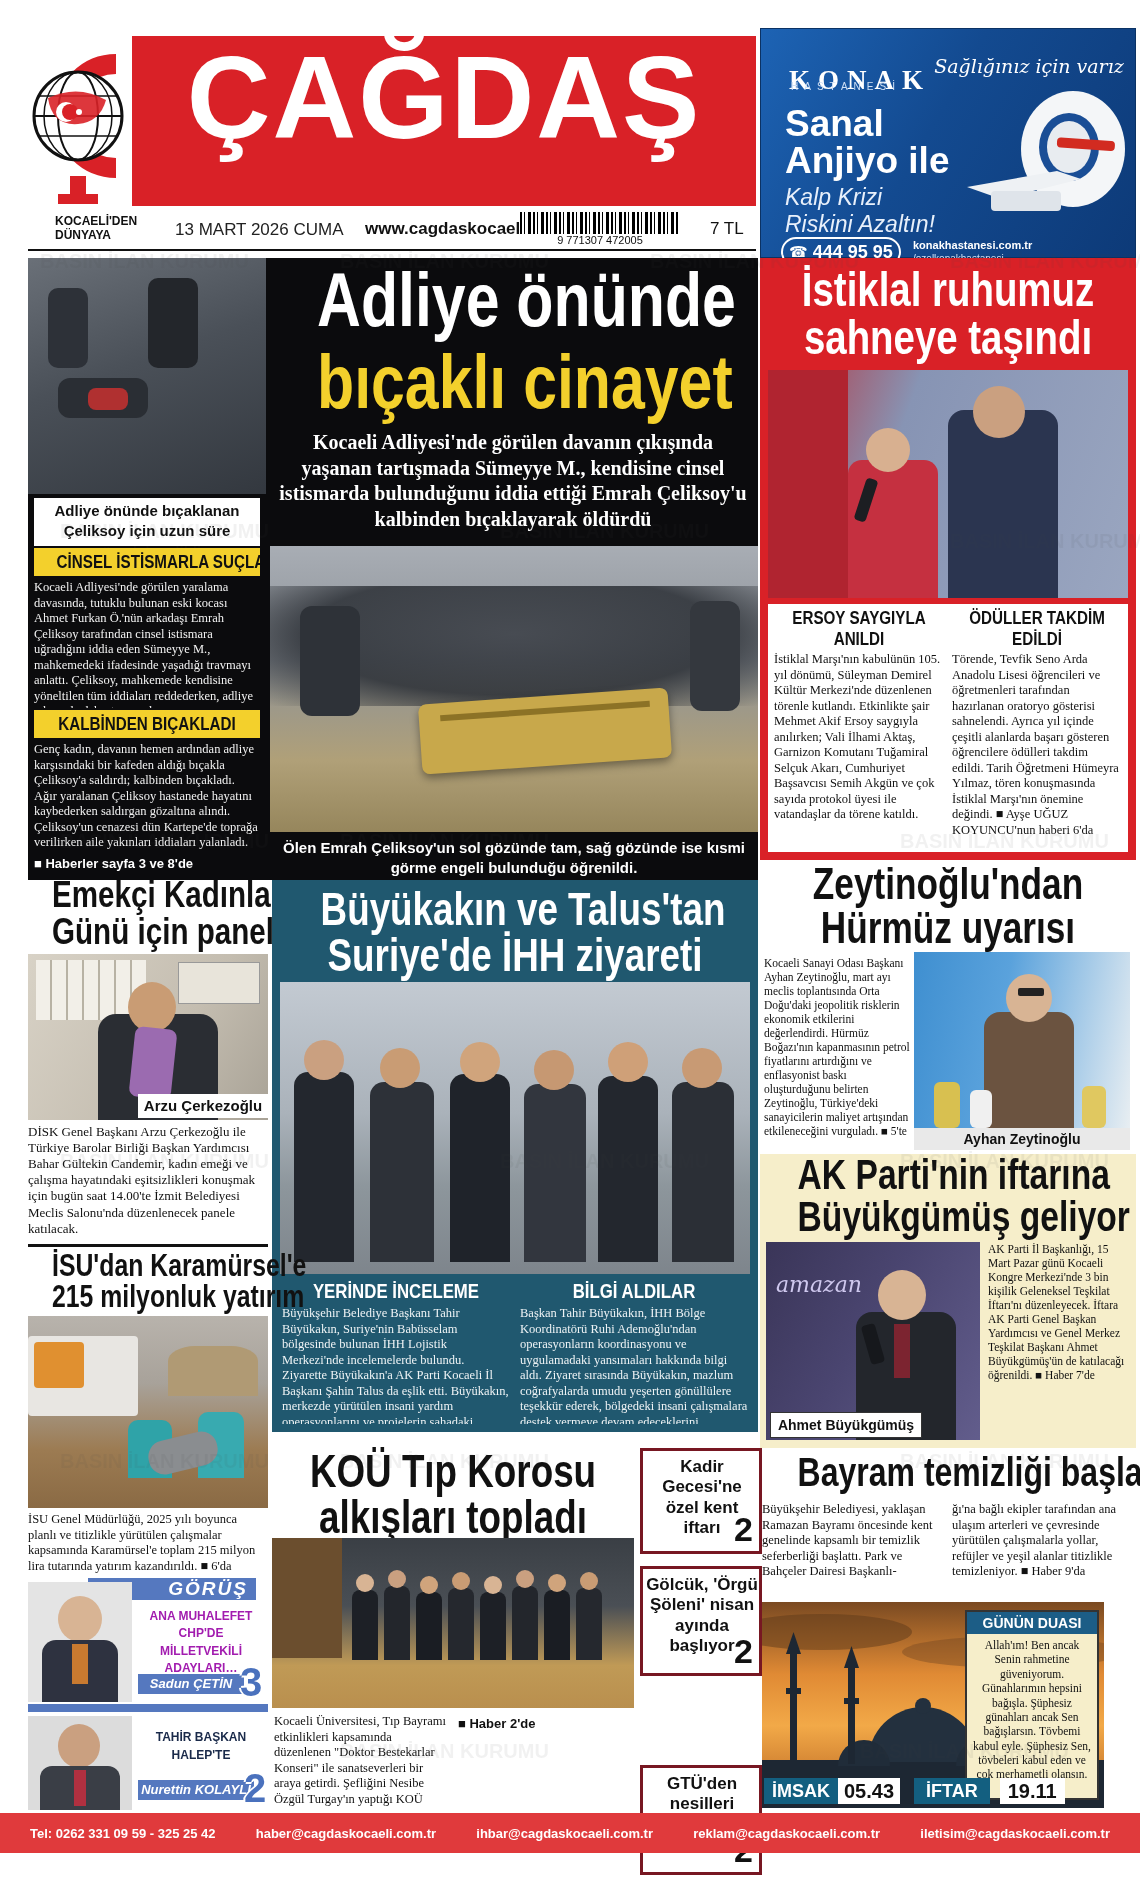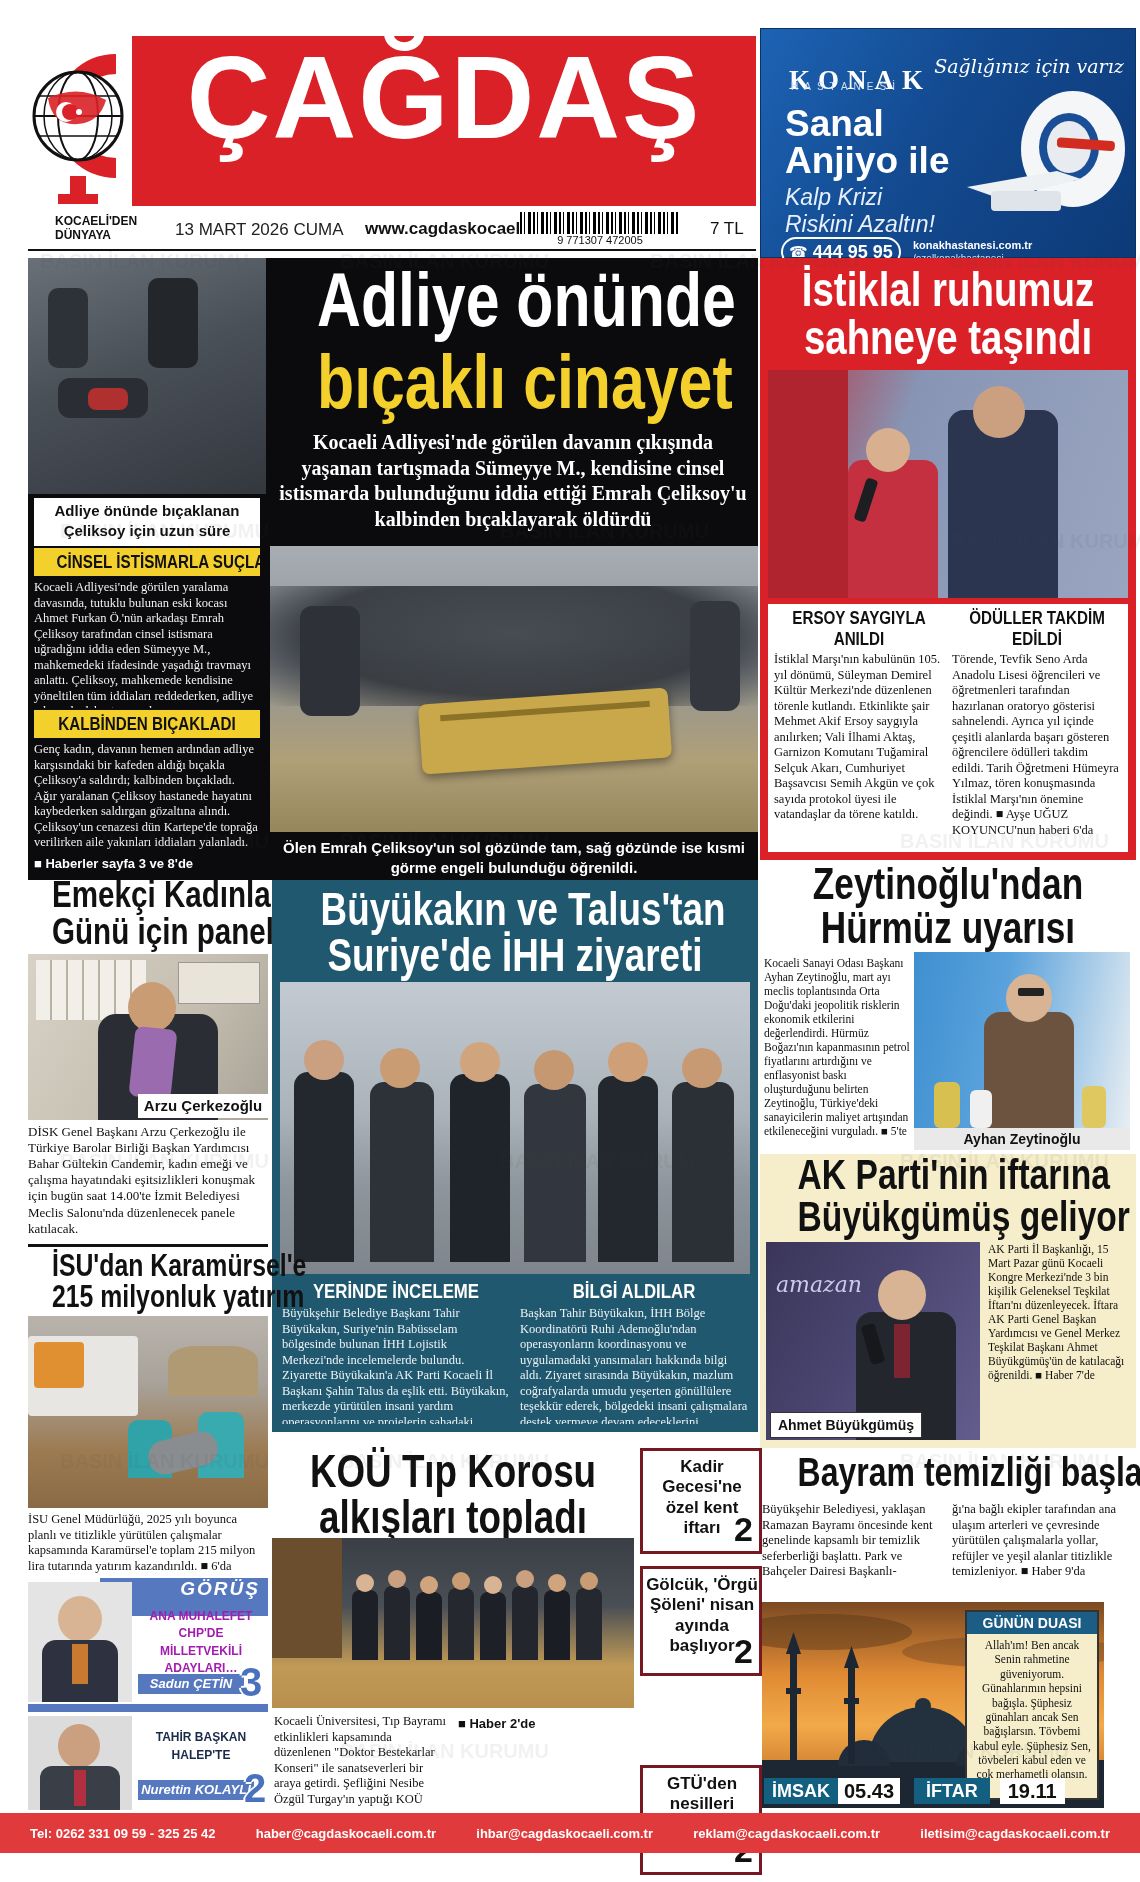--- a/index.html
+++ b/index.html
@@ -228,21 +228,21 @@
       <div class="abs" style="left:6px;top:26px;width:50px;height:46px;background:#e09030;border-radius:4px;"></div>
       <div class="abs" style="left:140px;top:30px;width:90px;height:50px;background:#b09a74;border-radius:30% 30% 0 0;"></div>
       <div class="abs" style="left:100px;top:104px;width:44px;height:58px;background:#2fa3a8;border-radius:10px 10px 0 0;"></div>
       <div class="abs" style="left:170px;top:96px;width:46px;height:66px;background:#38aab0;border-radius:10px 10px 0 0;"></div>
       <div class="abs" style="left:120px;top:120px;width:70px;height:34px;background:#8a8d90;border-radius:16px;transform:rotate(-14deg);"></div>
     </div>
     <div class="abs serif bodytxt" style="left:0;top:262px;width:240px;height:62px;font-size:12.5px;">İSU Genel Müdürlüğü, 2025 yılı boyunca planlı ve titizlikle yürütülen çalışmalar kapsamında Karamürsel'e toplam 215 milyon lira tutarında yatırım kazandırıldı. ■ 6'da</div>
   </div>
 
   <div class="abs" style="left:28px;top:1578px;width:240px;height:232px;">
-    <div class="bluebar abs" style="left:72px;top:0;width:168px;height:38px;font-size:19px;text-align:right;padding-right:8px;box-sizing:border-box;letter-spacing:2px;">GÖRÜŞ</div>
+    <div class="bluebar abs" style="left:60px;top:0;width:168px;height:22px;font-size:19px;text-align:right;padding-right:8px;box-sizing:border-box;letter-spacing:2px;">GÖRÜŞ</div>
     <div class="photo" style="left:0;top:4px;width:104px;height:120px;background:#e4e4e4;">
       <div class="abs" style="left:30px;top:14px;width:44px;height:46px;background:#d8b494;border-radius:50%;"></div>
       <div class="abs" style="left:14px;top:58px;width:76px;height:62px;background:#2e3240;border-radius:14px 14px 0 0;"></div>
       <div class="abs" style="left:44px;top:62px;width:16px;height:40px;background:#c87a30;"></div>
     </div>
     <div class="abs" style="left:110px;top:30px;width:126px;color:#a21caf;font-weight:bold;font-size:12px;text-align:center;line-height:1.45;">ANA MUHALEFET CHP'DE MİLLETVEKİLİ ADAYLARI…</div>
     <div class="bluebar abs" style="left:110px;top:96px;width:106px;height:20px;font-size:13px;text-align:center;line-height:20px;">Sadun ÇETİN</div>
     <div class="pagenum abs" style="left:212px;top:84px;">3</div>
     <div class="abs" style="left:0;top:126px;width:240px;height:8px;background:#5578bf;"></div>
     <div class="photo" style="left:0;top:138px;width:104px;height:94px;background:#dcdcdc;">

